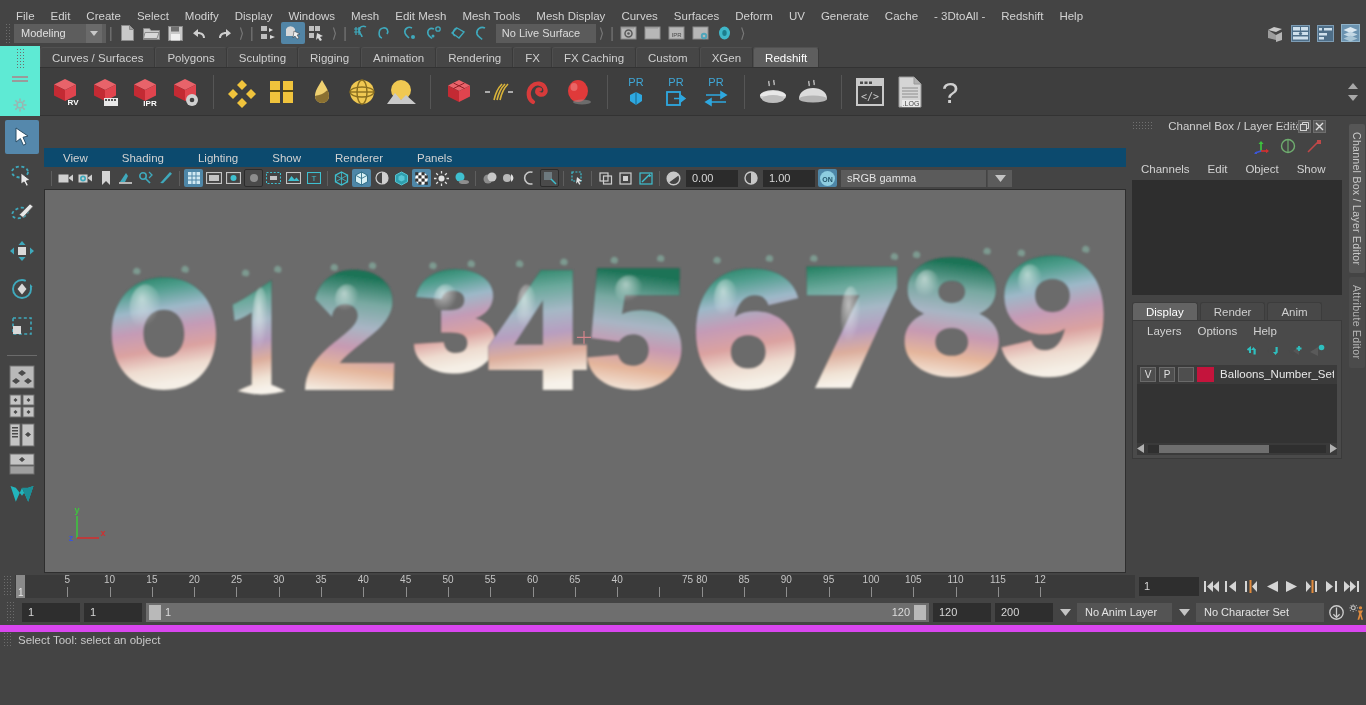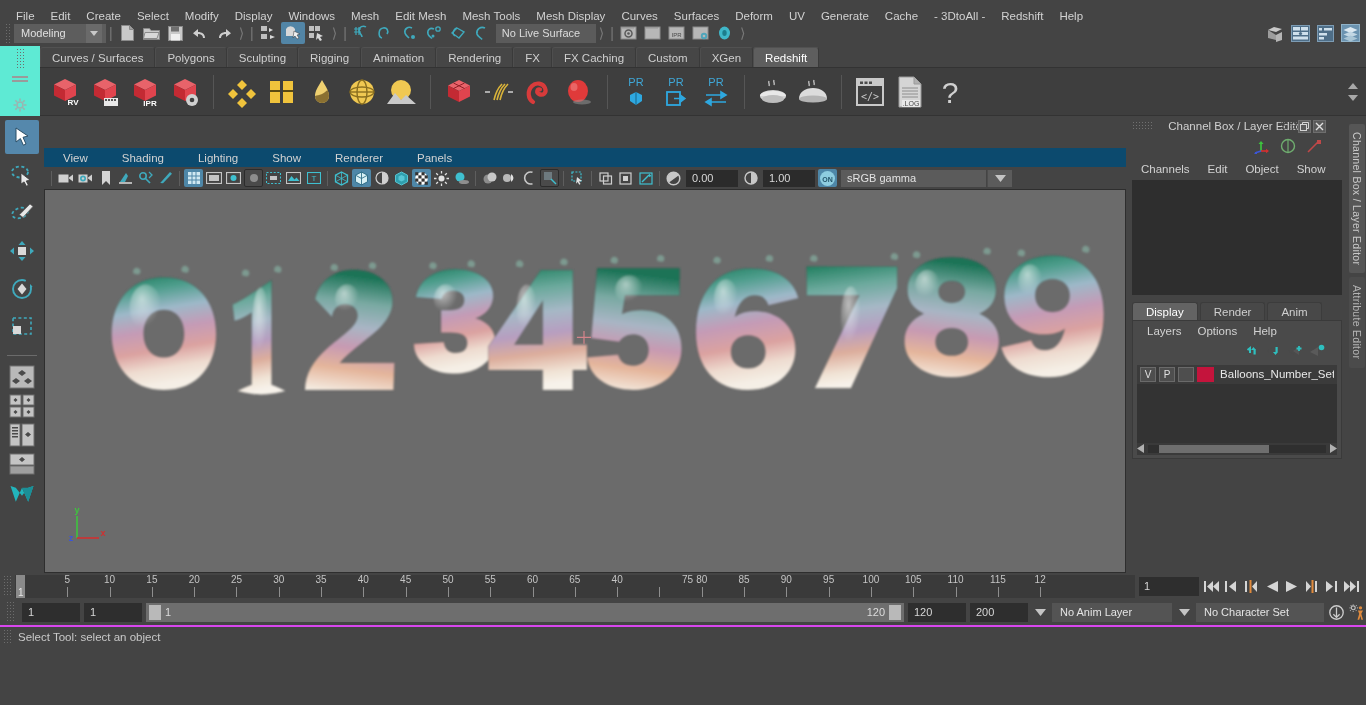--- a/index.html
+++ b/index.html
@@ -271,21 +271,21 @@
     width: 9px; height: 22px;
     background-image: radial-gradient(#6d6d6d 1px, transparent 1px);
     background-size: 3px 3px;
   }
   .cmd-label { width: 34px; font-size: 11.5px; color: #d6d6d6; text-align: center; }
   .cmd-input { width: 432px; height: 20px; background: #2e2e2e; border: 1px solid #3a3a3a; }
   .cmd-output { flex: 1; height: 20px; background: #3b3b3b; border: 1px solid #353535; margin-right: 2px; }
   .cmd-btn { width: 18px; height: 18px; margin-right: 4px; display: flex; align-items: center; justify-content: center; }
 
   
-  .help-row { height: 22px; display: flex; align-items: center; background: #444444; padding-left: 3px; gap: 6px; border-top: 2px solid #d946ef; }
+  .help-row { height: 22px; display: flex; align-items: center; background: #444444; padding-left: 3px; gap: 6px; border-top: 7px solid #d946ef; }
   .help-grip {
     width: 9px; height: 16px;
     background-image: radial-gradient(#6d6d6d 1px, transparent 1px);
     background-size: 3px 3px;
   }
   .help-text { font-size: 11.5px; color: #c9c9c9; }
 </style>
 </head>
 <body>
 
@@ -1436,21 +1436,21 @@
       <span>120</span>
     </div>
     <div class="rfield">
       <span>200</span>
     </div>
     <div class="dropdn">
       <svg width="11" height="7" viewBox="0 0 11 7">
           <path d="M0 0h11L5.5 7z" fill="#c4c4c4"></path>
         </svg>
     </div>
-    <div class="selbox" style="width:120px">
+    <div class="selbox" style="width:95px">
       <span>No Anim Layer</span>
     </div>
     <div class="dropdn">
       <svg width="11" height="7" viewBox="0 0 11 7">
           <path d="M0 0h11L5.5 7z" fill="#c4c4c4"></path>
         </svg>
     </div>
     <div class="selbox" style="width:128px">
       <span>No Character Set</span>
     </div>

